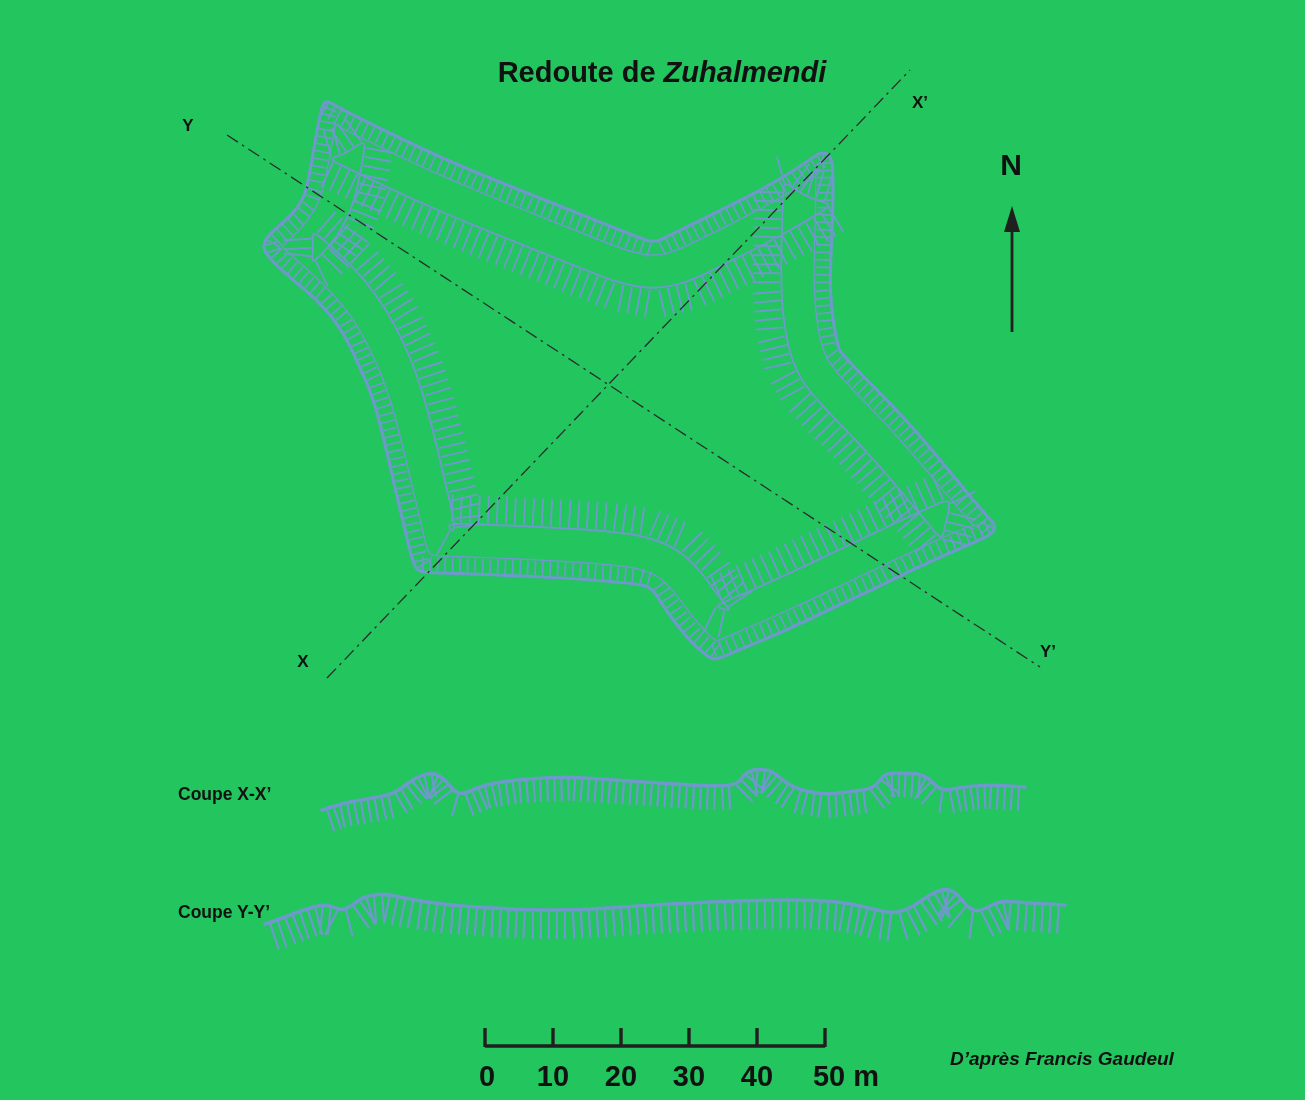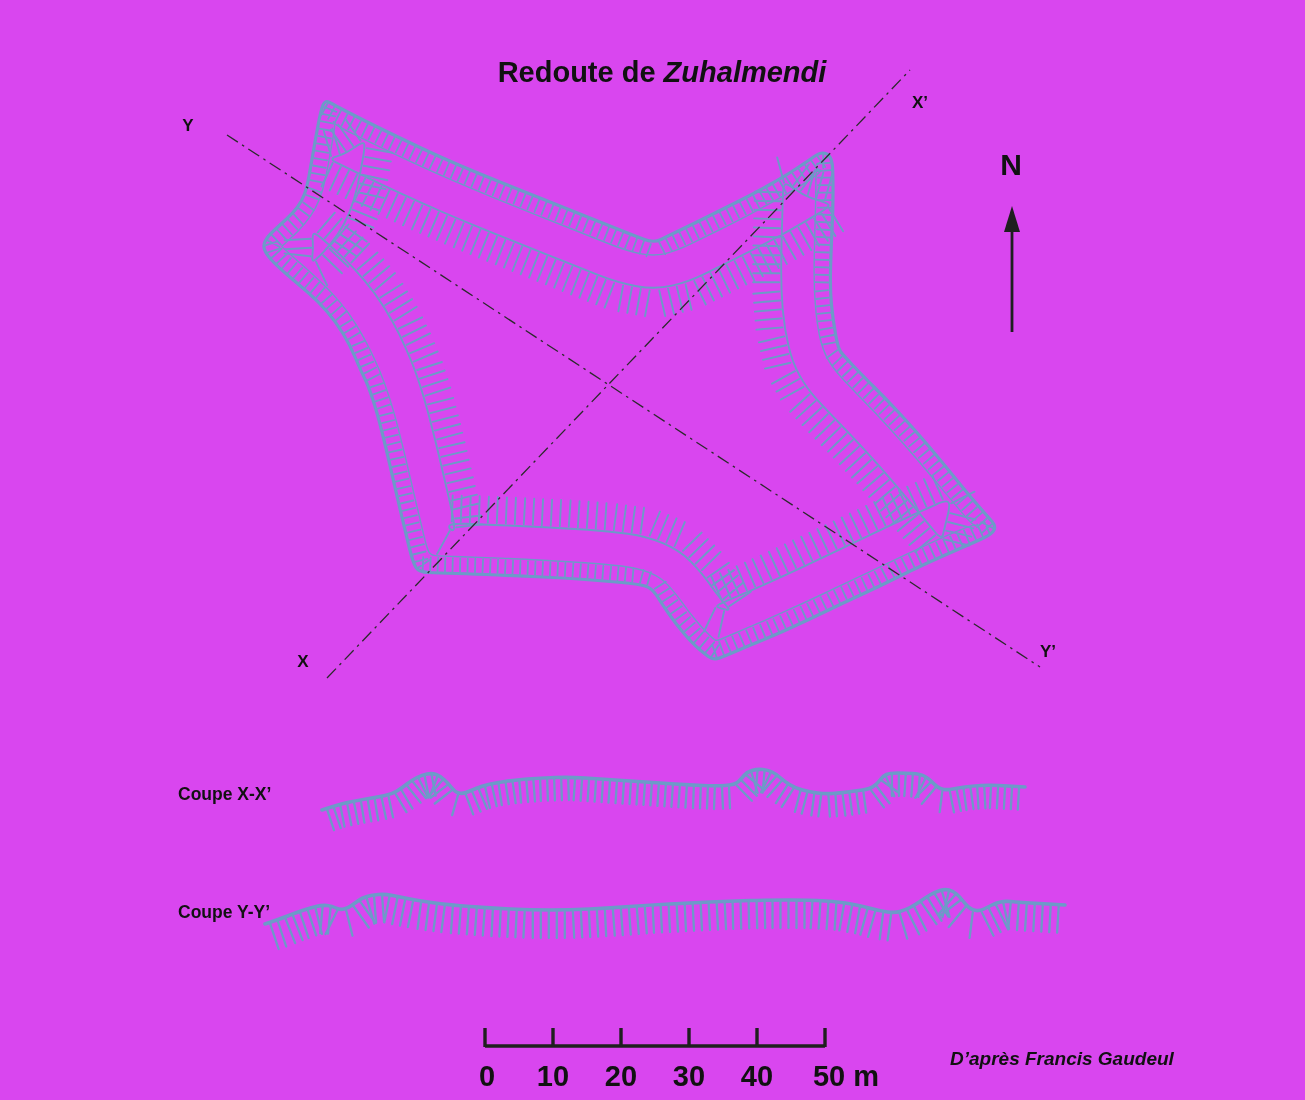--- a/index.html
+++ b/index.html
@@ -1,16 +1,16 @@
 <!DOCTYPE html>
 <html><head>
 <meta charset="utf-8">
 <style>
   html,body{margin:0;padding:0;background:#ffffff;}
-  .stage{position:relative;width:1305px;height:1100px;background:#d946ef;overflow:hidden;
+  .stage{position:relative;width:1305px;height:1100px;background:#22c55e;overflow:hidden;
          font-family:"Liberation Sans",sans-serif;}
   svg{position:absolute;left:0;top:0;}
   text{fill:#111;}
   .title{font:600 29px "Liberation Sans",sans-serif;}
   .it{font-style:italic;}
   .axis-label{font:600 17px "Liberation Sans",sans-serif;}
   .north{font:700 30px "Liberation Sans",sans-serif;}
   .coupe{font:600 17.5px "Liberation Sans",sans-serif;}
   .scale-num{font:600 29px "Liberation Sans",sans-serif;}
   .credit{font:italic 600 19px "Liberation Sans",sans-serif;}

